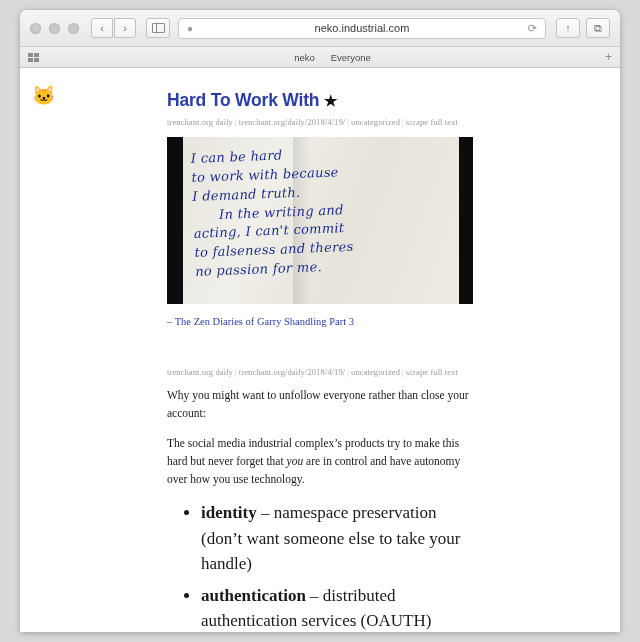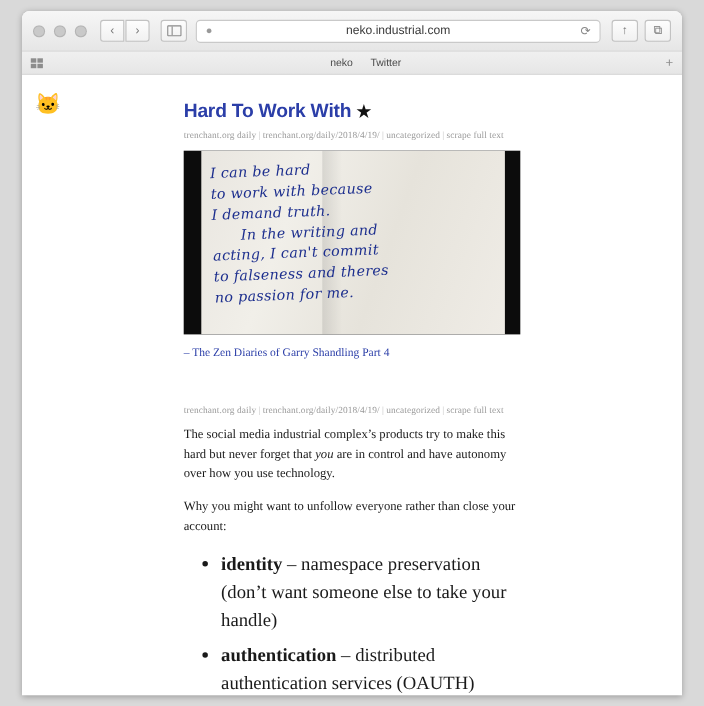--- a/index.html
+++ b/index.html
@@ -334,21 +334,21 @@
 
     <div class="bookmarks">
       <span class="bm-grid">
         <span></span>
           <span></span>
           <span></span>
           <span></span>
       </span>
       <span class="bm-items">
         <span>neko</span>
-        <span>Twitter</span>
+        <span>Everyone</span>
       </span>
       <span class="bm-plus">+</span>
     </div>
 
     <div class="page">
       <span class="cat">🐱</span>
 
       <div class="content">
 
         <h1 class="post-title">
@@ -366,31 +366,31 @@
               <span class="ln">to work with because</span>
               <span class="ln">I demand truth.</span>
               <span class="ln indent">In the writing and</span>
               <span class="ln">acting, I can't commit</span>
               <span class="ln">to falseness and theres</span>
               <span class="ln">no passion for me.</span>
             </div>
           </div>
         </div>
 
-        <p class="caption">– The Zen Diaries of Garry Shandling Part 4</p>
+        <p class="caption">– The Zen Diaries of Garry Shandling Part 3</p>
 
         <div class="meta">
           <span>trenchant.org daily</span><span class="sep">|</span><span>trenchant.org/daily/2018/4/19/</span><span class="sep">|</span><span>uncategorized</span><span class="sep">|</span><span>scrape full text</span>
         </div>
 
+        <p class="body">Why you might want to unfollow everyone rather than close your account:</p>
+
         <p class="body">
           <span>The social media industrial complex’s products try to make this hard but never forget that </span><em>you</em><span> are in control and have autonomy over how you use technology.</span>
         </p>
-
-        <p class="body">Why you might want to unfollow everyone rather than close your account:</p>
 
         <ul class="body-list">
           <li>
             <b>identity</b><span> – namespace preservation (don’t want someone else to take your handle)</span>
           </li>
           <li>
             <b>authentication</b><span> – distributed authentication services (OAUTH) means cancelling your account may lock you out of other services</span>
           </li>
         </ul>
 

